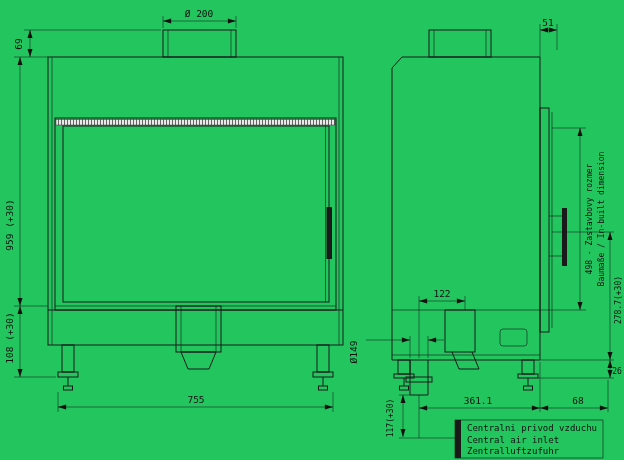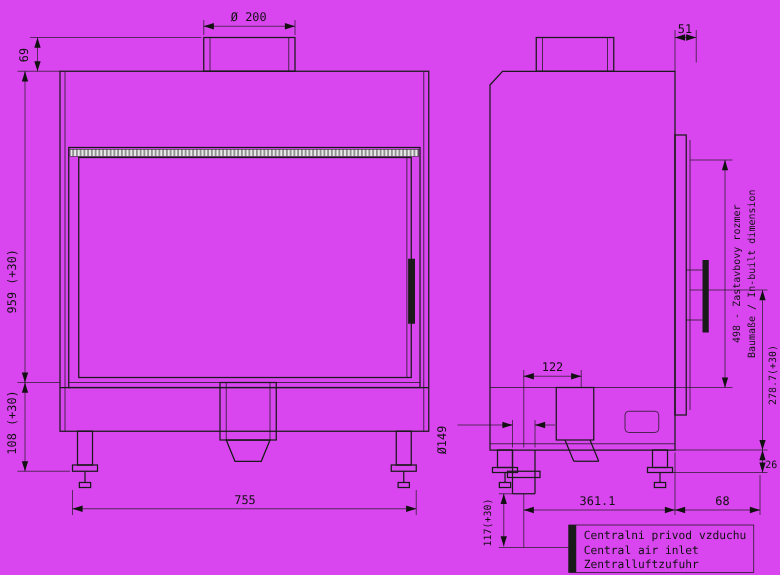--- a/index.html
+++ b/index.html
@@ -1,16 +1,16 @@
 <!DOCTYPE html>
 <html><head>
 <meta charset="utf-8">
 <style>
   html,body{margin:0;padding:0;background:#ffffff;}
-  .stage{width:624px;height:460px;background:#d946ef;position:relative;overflow:hidden;}
+  .stage{width:624px;height:460px;background:#22c55e;position:relative;overflow:hidden;}
   svg{display:block;}
   .ol{fill:none;stroke:#1a1a1a;stroke-width:1;}
   .ol2{fill:none;stroke:#1a1a1a;stroke-width:0.6;}
   .dl{fill:none;stroke:#1a1a1a;stroke-width:0.55;}
   .solid{fill:#1a1a1a;stroke:none;}
   text{fill:#111;font-family:"DejaVu Sans Mono",monospace;font-size:9.5px;}
   .mid{text-anchor:middle;}
   .small{font-size:8px;}
   .note-t{font-size:9px;text-anchor:start;}
 </style>

